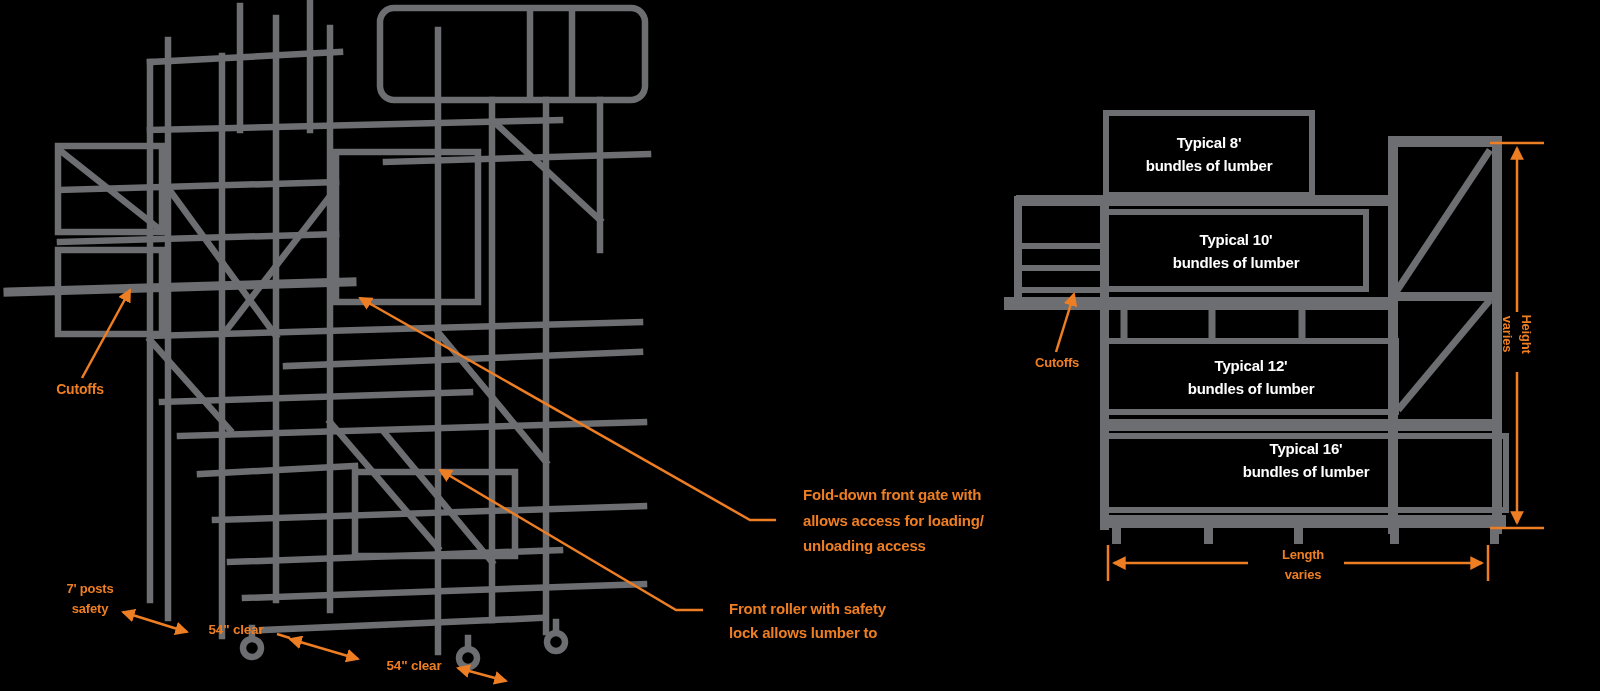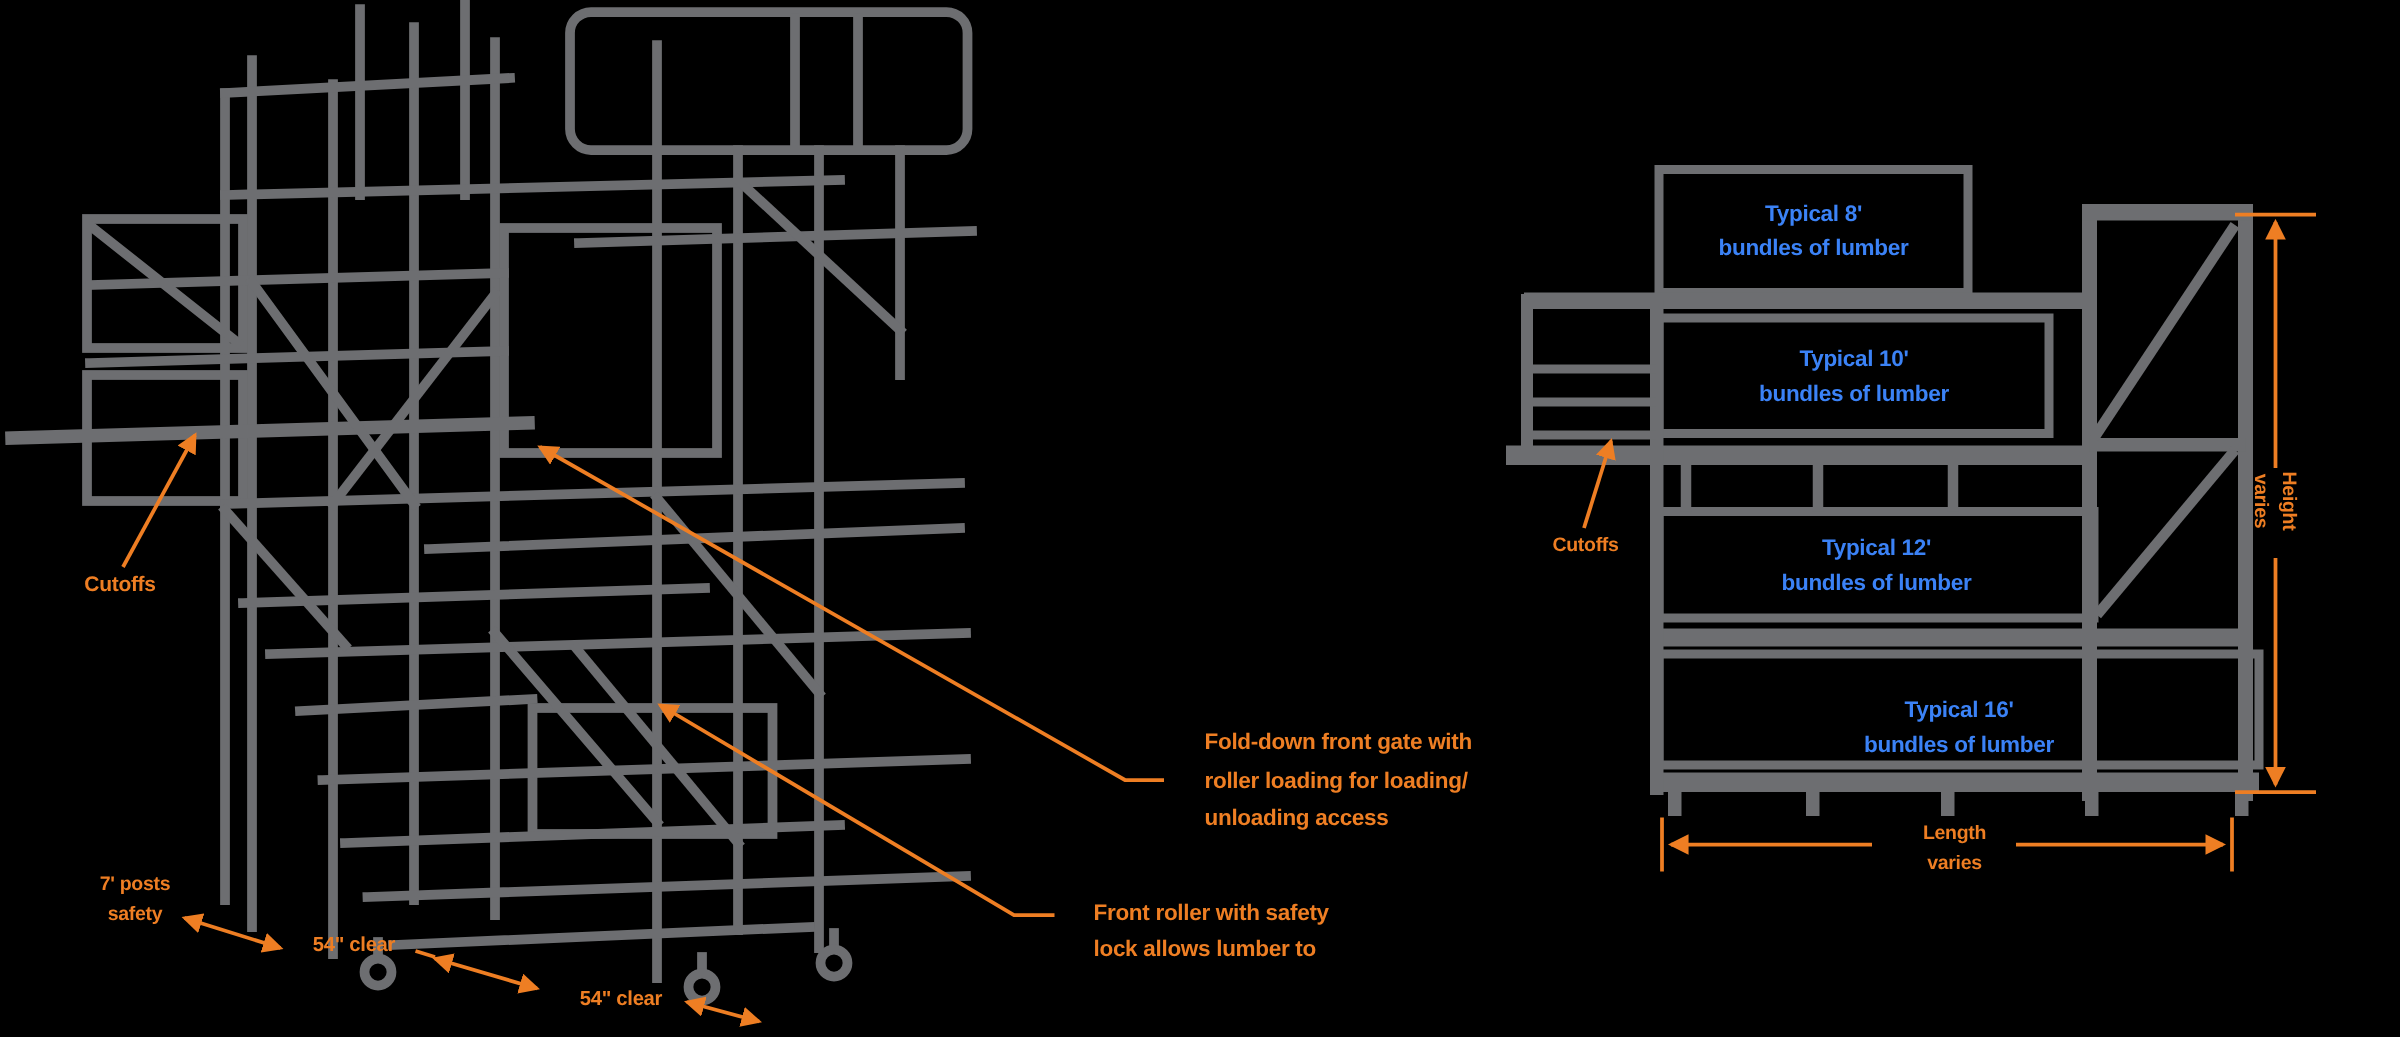--- a/index.html
+++ b/index.html
@@ -9,21 +9,21 @@
   }
   #artwork{position:absolute;left:0;top:0;}
   .lbl{
     position:absolute;color:#ee7e23;font-weight:bold;
     -webkit-font-smoothing:antialiased;letter-spacing:-0.2px;
   }
   .center{text-align:center;}
   .shelf-label{
     position:absolute;display:flex;flex-direction:column;
     align-items:center;justify-content:center;
-    color:#3b82f6;font-weight:bold;font-size:15px;line-height:23px;
+    color:#ffffff;font-weight:bold;font-size:15px;line-height:23px;
     text-align:center;letter-spacing:-0.2px;
   }
   .rot90{transform:rotate(90deg);}
 </style>
 </head>
 <body>
 
 <div id="stage">
 
   <svg id="artwork" width="1600" height="691" viewBox="0 0 1600 691">
@@ -154,21 +154,21 @@
     <div>7' posts</div>
     <div>safety</div>
   </div>
 
   <div class="lbl center" style="left:194px;top:622px;width:84px;font-size:13.5px;">54" clear</div>
 
   <div class="lbl center" style="left:368px;top:658px;width:92px;font-size:13.5px;">54" clear</div>
 
   <div class="lbl" style="left:780px;top:482px;width:210px;font-size:15px;line-height:25.5px;margin-left:23px;">
     <div>Fold-down front gate with</div>
-    <div>roller loading for loading/</div>
+    <div>allows access for loading/</div>
     <div>unloading access</div>
   </div>
 
   <div class="lbl" style="left:707px;top:597px;width:190px;font-size:15px;line-height:24px;margin-left:22px;">
     <div>Front roller with safety</div>
     <div>lock allows lumber to</div>
   </div>
 
   <div class="lbl center" style="left:1024px;top:355px;width:66px;font-size:13px;">Cutoffs</div>
 
@@ -180,21 +180,21 @@
   <div class="shelf-label" style="left:1106px;top:212px;width:260px;height:77px;">
     <div>Typical 10'</div>
     <div>bundles of lumber</div>
   </div>
 
   <div class="shelf-label" style="left:1106px;top:341px;width:290px;height:71px;">
     <div>Typical 12'</div>
     <div>bundles of lumber</div>
   </div>
 
-  <div class="shelf-label" style="left:1106px;top:448px;width:400px;height:74px;">
+  <div class="shelf-label" style="left:1106px;top:423px;width:400px;height:74px;">
     <div>Typical 16'</div>
     <div>bundles of lumber</div>
   </div>
 
   <div class="lbl center rot90" style="left:1482px;top:315px;width:70px;font-size:13px;line-height:19px;">
     <div>Height</div>
     <div>varies</div>
   </div>
 
   <div class="lbl center" style="left:1263px;top:545px;width:80px;font-size:13px;line-height:20px;">

